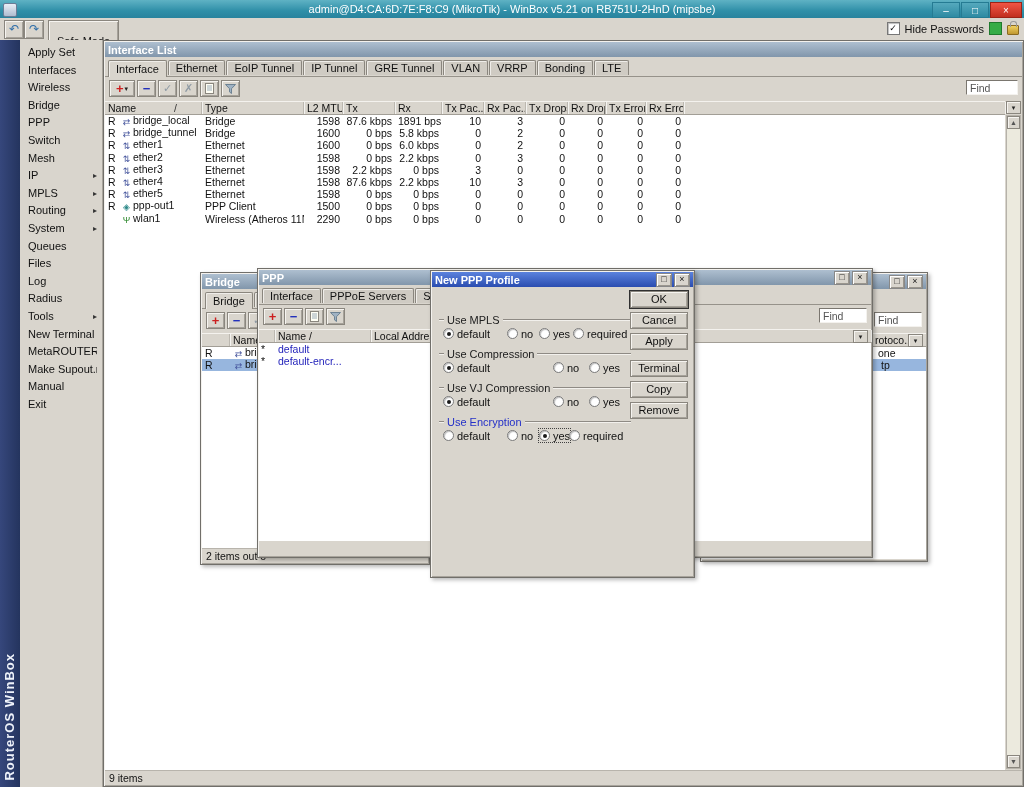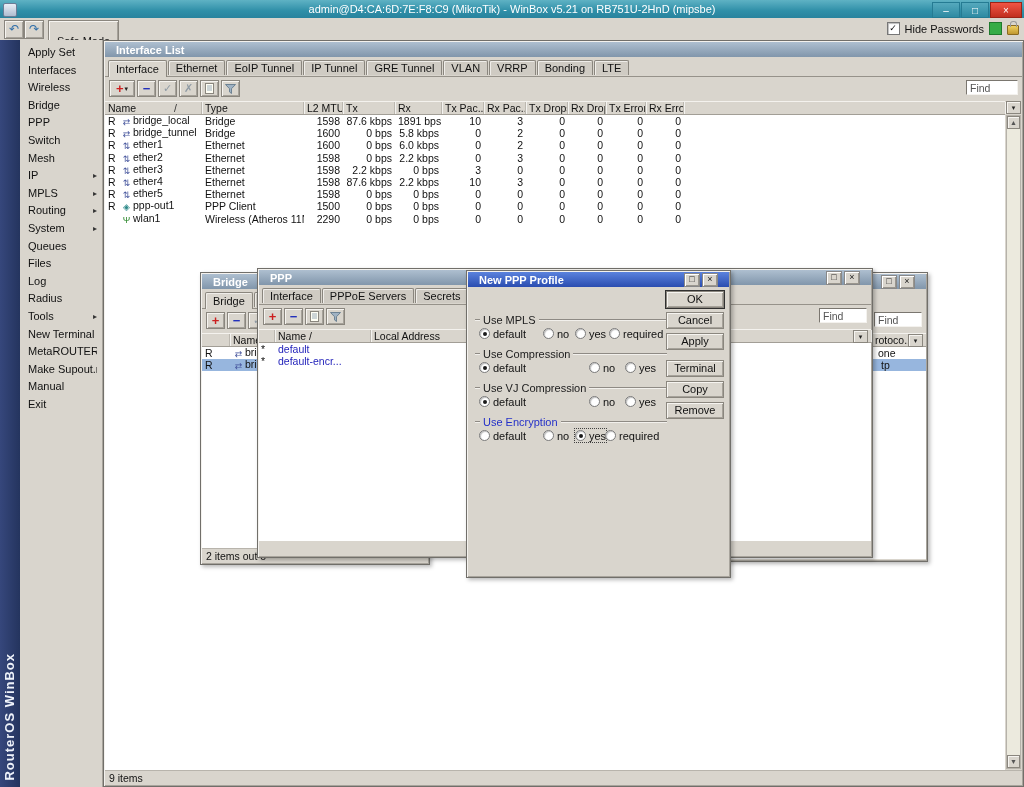--- a/index.html
+++ b/index.html
@@ -32,21 +32,21 @@
   .brandtxt{position:absolute;left:2px;bottom:6px;writing-mode:vertical-rl;transform:rotate(180deg);
     color:#eef2fa;font-weight:bold;font-size:13px;letter-spacing:1px;}
   .sidebar{position:absolute;left:20px;top:40px;width:83px;height:747px;background:#d9d5cd;border-right:1px solid #a8a49c;
     box-sizing:border-box;padding-top:4px;}
   .side-item{height:17.6px;line-height:17.6px;padding:0 5px 0 8px;display:flex;align-items:center;}
   .side-item .lbl{flex:1;overflow:hidden;white-space:nowrap;}
   .side-item .arr{font-size:8px;color:#333;}
   
   .win{position:absolute;background:#d9d5cd;border:1px solid #716f6a;
     box-shadow:inset 1px 1px 0 #f4f2ee,inset -1px -1px 0 #a8a49c,2px 2px 4px rgba(0,0,0,.28);box-sizing:border-box;}
-  .win-title{position:absolute;left:1px;right:1px;top:1px;height:15px;display:flex;align-items:center;padding:0 11px;
+  .win-title{position:absolute;left:1px;right:1px;top:1px;height:15px;display:flex;align-items:center;padding:0 3px;
     color:#fff;font-weight:bold;background:linear-gradient(#aebfd0,#8196ab);box-sizing:border-box;}
   .win.active .win-title{background:linear-gradient(#5b82dd,#2a4db0);}
   .win-title .spacer{flex:1;}
   .tbx{width:14px;height:12px;background:#d9d5cd;border:1px solid #888;box-shadow:inset 1px 1px 0 #fff,inset -1px -1px 0 #9a968e;
     font-size:9px;line-height:11px;text-align:center;margin-left:2px;color:#222;font-weight:normal;}
   .tabrow{position:absolute;left:1px;right:1px;top:16px;height:20px;box-sizing:border-box;display:flex;align-items:center;
     padding:2px 3px 0;border-bottom:1px solid #96928a;}
   .tab{padding:0 7px;border:1px solid #8a867e;border-bottom:none;background:#cfcbc3;height:15px;line-height:14px;
     margin-right:1px;border-radius:2px 2px 0 0;box-shadow:inset 1px 1px 0 #efede9;box-sizing:border-box;white-space:nowrap;}
   .tab.active{background:#d9d5cd;height:17px;line-height:16px;margin-bottom:-1px;}
@@ -526,21 +526,21 @@
         <span class="cell" style="width:16px;padding:0 2px;">*</span>
         <span class="cell bluename">default</span>
       </div>
       <div class="row">
         <span class="cell" style="width:16px;padding:0 2px;">*</span>
         <span class="cell bluename">default-encr...</span>
       </div>
     </div>
   </div>
 
-  <div class="win active" style="left:430px;top:270px;width:265px;height:308px;margin-left:36px;">
+  <div class="win active" style="left:430px;top:270px;width:265px;height:308px;">
     <div class="win-title">
       <span>New PPP Profile</span>
       <span class="spacer"></span>
       <span class="tbx">□</span>
       <span class="tbx">×</span>
     </div>
     <div class="dlg-body">
       <div class="ghead">
           <span class="glbl">Use MPLS</span>
         </div>

